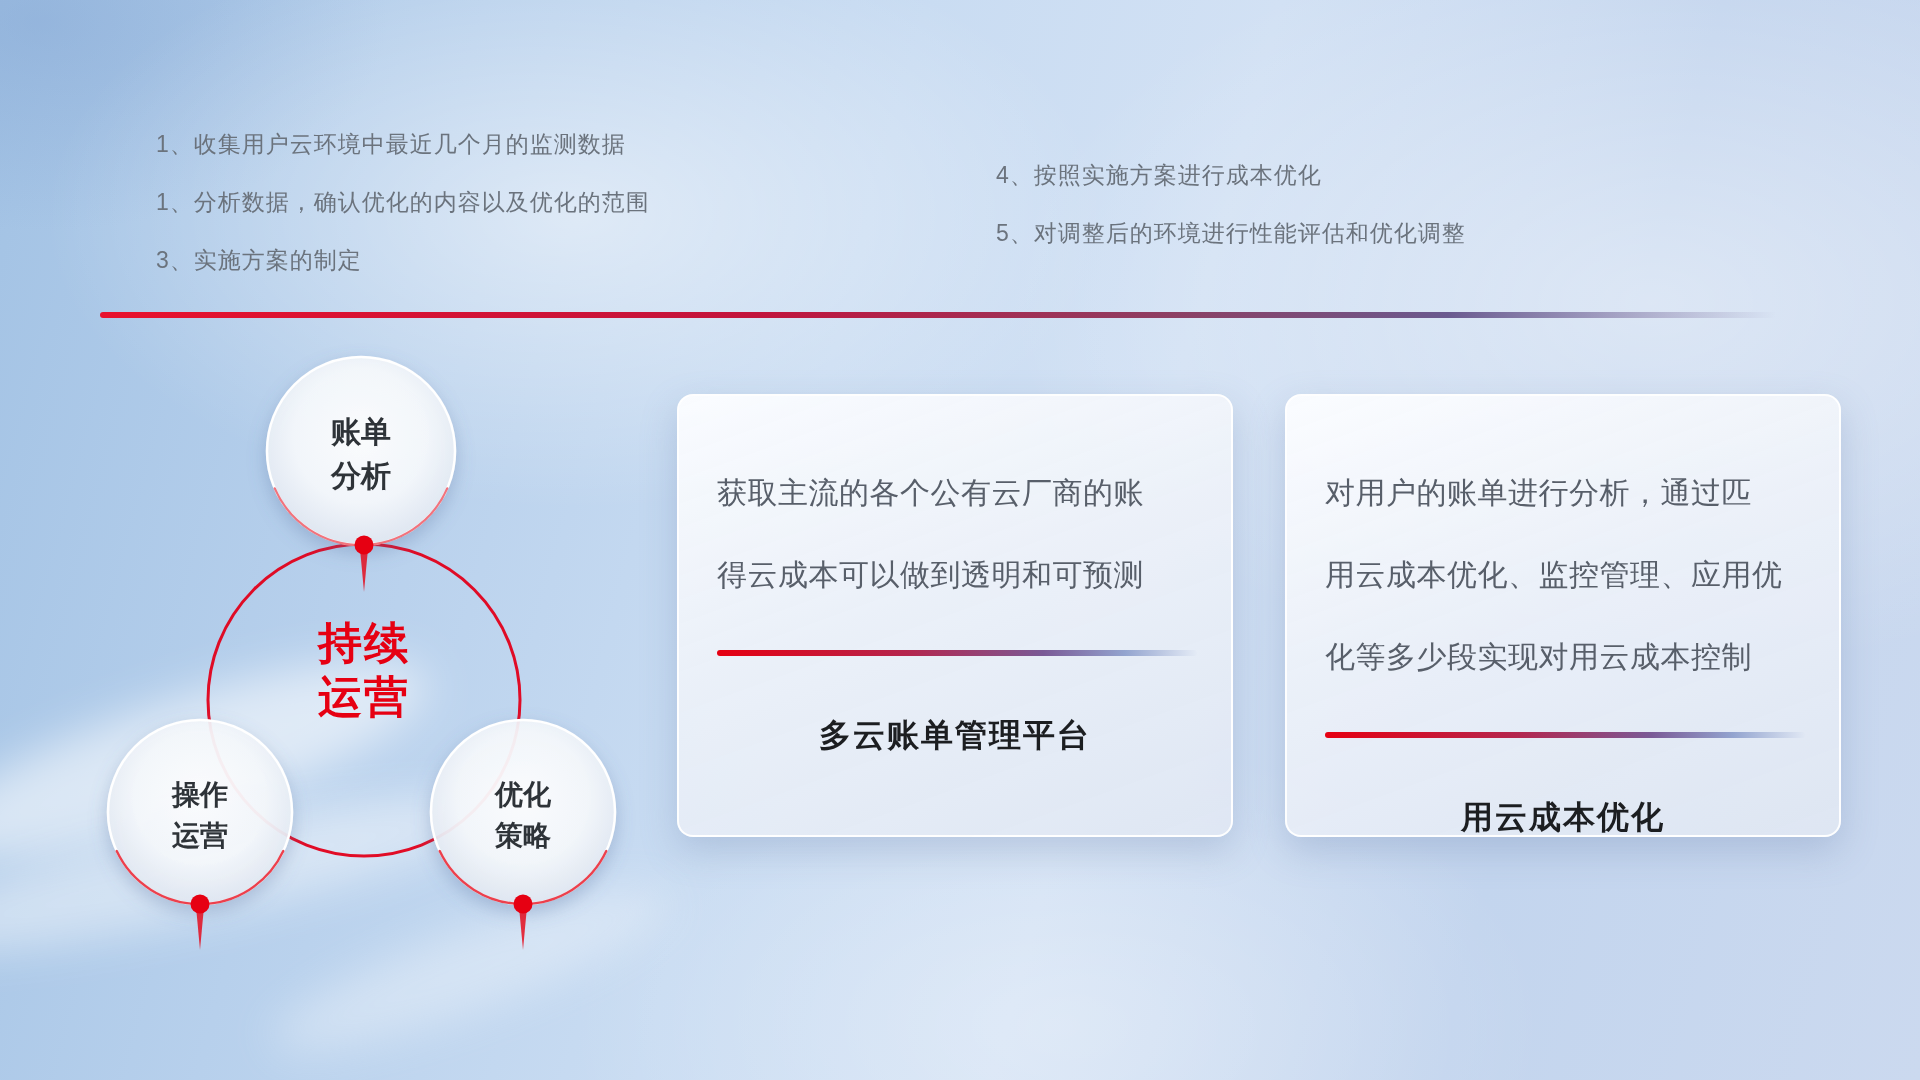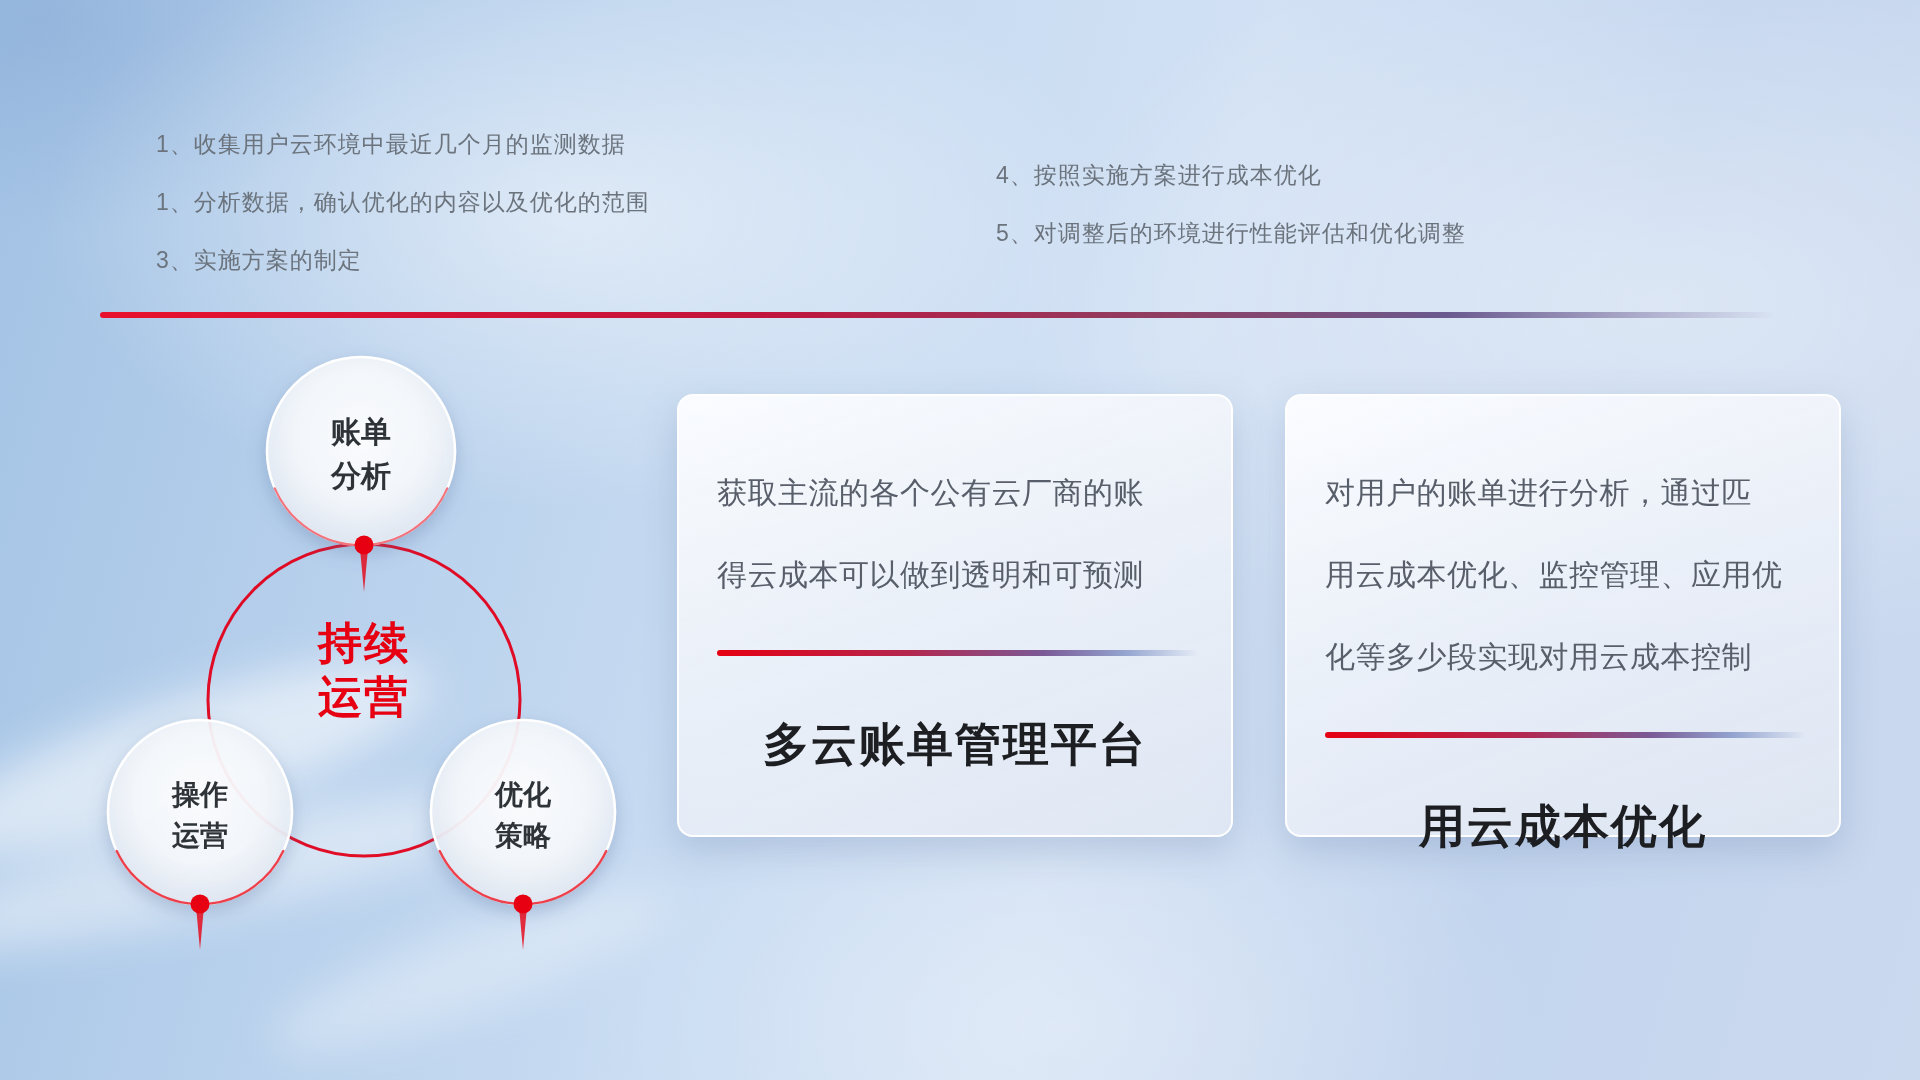--- a/index.html
+++ b/index.html
@@ -53,21 +53,21 @@
   .card.card1 { left: 677px; }
   .card.card2 { left: 1277px; margin-left: 8px; }
   .card-body { font-size: 30px; color: #585f6a; letter-spacing: 0.5px; }
   .card-body span { display: block; line-height: 82px; white-space: nowrap; }
   .card-divider {
     margin-top: 34px; height: 6px; width: 480px; border-radius: 4px;
     background: linear-gradient(90deg, #e60012 0%, #b4264e 40%, #7a5a96 68%, #93a4cf 85%, rgba(200,212,236,0.05) 100%);
   }
   .card-title {
     margin-top: 58px; text-align: center;
-    font-size: 46px; font-weight: 700; color: #1c1e21; letter-spacing: 2px; white-space: nowrap;
+    font-size: 32px; font-weight: 700; color: #1c1e21; letter-spacing: 2px; white-space: nowrap;
   }
 </style>
 </head>
 <body>
 
 <div class="bg-layer">
   <div class="bg-glow"></div>
   <div class="bg-streak s1"></div>
   <div class="bg-streak s2"></div>
   <div class="bg-streak s3"></div>

